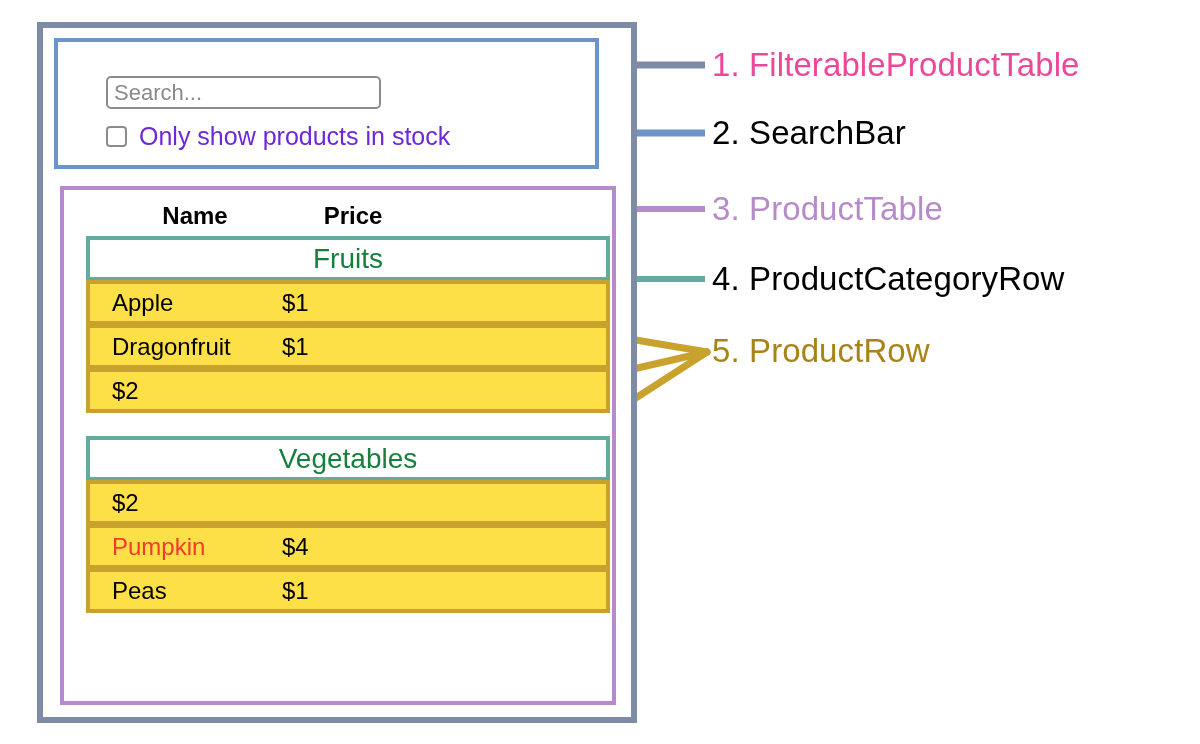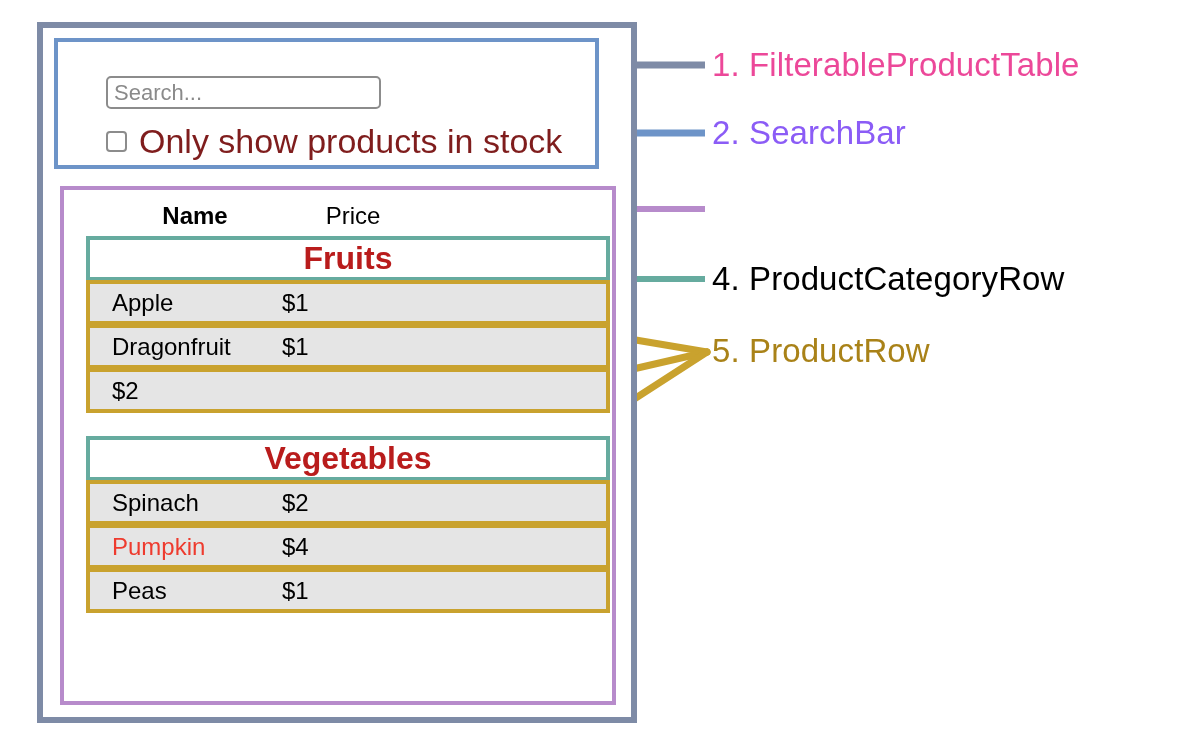--- a/index.html
+++ b/index.html
@@ -78,22 +78,22 @@
   .checkbox-box {
     width: 21px;
     height: 21px;
     box-sizing: border-box;
     border: 2px solid #8c8c8c;
     border-radius: 4px;
     background: #ffffff;
     flex: 0 0 auto;
   }
   .checkbox-label {
-    font-size: 34px;
-    color: #7f1d1d;
+    font-size: 25px;
+    color: #6d28d9;
     white-space: nowrap;
     line-height: 1;
   }
 
   
   .box-producttable {
     position: absolute;
     left: 48px;
     top: 186px;
     width: 556px;
@@ -122,46 +122,46 @@
   .th-name {
     width: 166px;
     text-align: center;
     font-weight: bold;
     font-size: 24px;
     color: #000;
   }
   .th-price {
     width: 150px;
     text-align: center;
-    font-weight: normal;
+    font-weight: bold;
     font-size: 24px;
     color: #000;
   }
 
   .category-row {
     box-sizing: border-box;
     border: 4px solid #66ab9f;
     background: #ffffff;
     height: 45px;
     display: flex;
     align-items: center;
     justify-content: center;
     position: relative;
     z-index: 5;
   }
   .category-row-label {
-    font-weight: bold;
-    font-size: 32px;
-    color: #b91c1c;
+    font-weight: normal;
+    font-size: 28px;
+    color: #15803d;
   }
 
   .product-row {
     box-sizing: border-box;
     border: 4px solid #c9a22e;
-    background: #e5e5e5;
+    background: #fde047;
     height: 45px;
     display: flex;
     align-items: center;
     padding-left: 22px;
     position: relative;
     z-index: 5;
     margin-top: -1px;
   }
   .pr-name {
     width: 170px;
@@ -247,45 +247,48 @@
       <div class="product-row">
         <span class="pr-price">$2</span>
       </div>
 
       <div class="group-gap"></div>
 
       <div class="category-row">
         <span class="category-row-label">Vegetables</span>
       </div>
       <div class="product-row">
-        <span class="pr-name">Spinach</span>
         <span class="pr-price">$2</span>
       </div>
       <div class="product-row">
         <span class="pr-name out-of-stock">Pumpkin</span>
         <span class="pr-price">$4</span>
       </div>
       <div class="product-row">
         <span class="pr-name">Peas</span>
         <span class="pr-price">$1</span>
       </div>
 
     </div>
   </div>
 
   <div class="ann-label" style="left:700px; top:46px; color:#ec4899;">
     <span>1.</span>
     <span>FilterableProductTable</span>
   </div>
 
-  <div class="ann-label" style="left:700px; top:114px; color:#8b5cf6;">
+  <div class="ann-label" style="left:700px; top:114px; color:#000000;">
     <span>2.</span>
     <span>SearchBar</span>
   </div>
 
+  <div class="ann-label" style="left:700px; top:190px; color:#b78bcb;">
+    <span>3.</span>
+    <span>ProductTable</span>
+  </div>
 
   <div class="ann-label" style="left:700px; top:260px; color:#000000;">
     <span>4.</span>
     <span>ProductCategoryRow</span>
   </div>
 
   <div class="ann-label" style="left:700px; top:332px; color:#a98218;">
     <span>5.</span>
     <span>ProductRow</span>
   </div>

